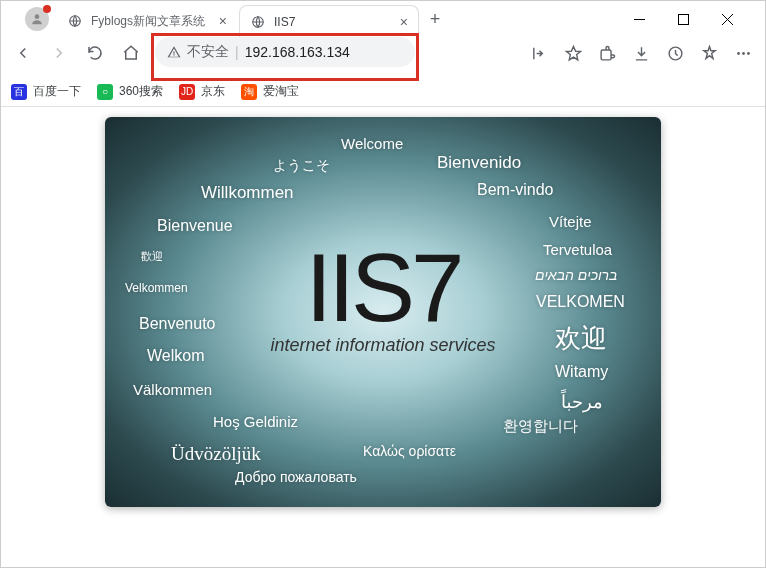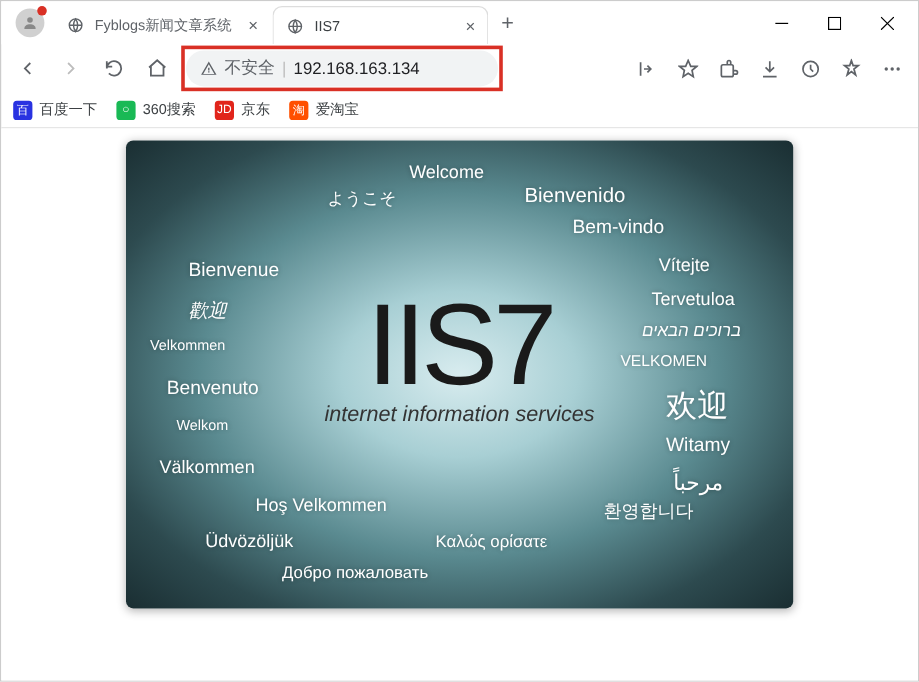--- a/index.html
+++ b/index.html
@@ -1,32 +1,32 @@
 <!DOCTYPE html>
 <html><head>
 <meta charset="utf-8">
 <style>
 * { margin: 0; padding: 0; box-sizing: border-box; font-family: "Segoe UI", Arial, sans-serif; }
 body { width: 766px; height: 568px; background: #fff; overflow: hidden; border: 1px solid #ccc; }
 
-.titlebar { display: flex; align-items: center; height: 36px; background: #fff; padding: 0 4px; }
+.titlebar { display: flex; align-items: center; height: 36px; background: #fff; padding: 0 16px; }
 .profile { width: 24px; height: 24px; background: #d0d0d0; border-radius: 50%; margin: 0 8px; position: relative; display: flex; align-items: center; justify-content: center; }
 .profile::after { content: ''; position: absolute; top: -2px; right: -2px; width: 8px; height: 8px; background: #d93025; border-radius: 50%; }
 .profile svg { fill: #888; }
 .tab { display: flex; align-items: center; height: 32px; padding: 0 10px; border-radius: 8px 8px 0 0; margin-right: 2px; font-size: 12px; max-width: 230px; min-width: 180px; }
 .tab.inactive { background: transparent; color: #5f6368; }
 .tab.active { background: #fff; border: 1px solid #ddd; border-bottom: none; color: #3c4043; }
 .tab .favicon { width: 16px; height: 16px; margin-right: 8px; display: inline-flex; align-items: center; justify-content: center; font-size: 11px; }
 .tab .title { flex: 1; white-space: nowrap; overflow: hidden; text-overflow: ellipsis; }
 .tab .close { margin-left: 8px; color: #5f6368; font-size: 14px; cursor: pointer; }
 .newtab { width: 28px; height: 28px; display: flex; align-items: center; justify-content: center; color: #5f6368; font-size: 18px; cursor: pointer; }
 .spacer { flex: 1; }
 .winbtn { width: 44px; height: 32px; display: flex; align-items: center; justify-content: center; color: #000; cursor: pointer; }
 
-.toolbar { display: flex; align-items: center; height: 40px; padding: 0 6px; gap: 4px; }
+.toolbar { display: flex; height: 40px; padding: 0 6px; gap: 4px; }
 .navbtn { width: 32px; height: 32px; display: flex; align-items: center; justify-content: center; border-radius: 50%; cursor: pointer; color: #5f6368; }
 .navbtn.disabled { color: #bdbdbd; }
 .omnibox-wrap { position: relative; flex: 0 0 260px; margin: 0 4px; }
 .omnibox-highlight { position: absolute; top: -4px; left: -4px; right: -4px; bottom: -4px; border: 3px solid #d93025; pointer-events: none; z-index: 2; }
 .omnibox { height: 30px; width: 100%; border-radius: 15px; background: #f1f3f4; display: flex; align-items: center; padding: 0 12px; font-size: 14px; color: #202124; }
 .omnibox .warn { margin-right: 6px; display: inline-flex; }
 .omnibox .label { color: #5f6368; margin-right: 6px; }
 .omnibox .sep { color: #bdbdbd; margin-right: 6px; }
 .omnibox .addr { color: #202124; }
 .actions { display: flex; gap: 2px; margin-left: auto; }
@@ -193,33 +193,34 @@
 
 <div class="content">
   <div class="iis-card" id="iis-card">
     <div class="iis-logo">
       <div class="iis-text">IIS7</div>
       <div class="iis-sub">internet information services</div>
     </div>
   <div class="welcome" style="left: 236px; top: 18px; font-size: 15px;">Welcome</div>
       <div class="welcome" style="left: 168px; top: 40px; font-size: 14px;">ようこそ</div>
       <div class="welcome" style="left: 332px; top: 36px; font-size: 17px;">Bienvenido</div>
+      <div class="welcome" style="left: 96px; top: 66px; font-size: 17px;">Willkommen</div>
       <div class="welcome" style="left: 372px; top: 64px; font-size: 16px;">Bem-vindo</div>
       <div class="welcome" style="left: 52px; top: 100px; font-size: 16px;">Bienvenue</div>
       <div class="welcome" style="left: 444px; top: 96px; font-size: 15px;">Vítejte</div>
-      <div class="welcome" style="left: 52px; top: 132px; font-size: 16px; font-style: italic;">歡迎</div>
+      <div class="welcome" style="left: 36px; top: 132px; font-size: 11px;">歡迎</div>
       <div class="welcome" style="left: 438px; top: 124px; font-size: 15px;">Tervetuloa</div>
       <div class="welcome" style="left: 20px; top: 164px; font-size: 12px;">Velkommen</div>
       <div class="welcome" style="left: 430px; top: 150px; font-size: 14px; font-style: italic;">ברוכים הבאים</div>
-      <div class="welcome" style="left: 412px; top: 176px; font-size: 13px;">VELKOMEN</div>
+      <div class="welcome" style="left: 431px; top: 176px; font-size: 16px;">VELKOMEN</div>
       <div class="welcome" style="left: 34px; top: 198px; font-size: 16px;">Benvenuto</div>
       <div class="welcome" style="left: 450px; top: 204px; font-size: 26px;">欢迎</div>
-      <div class="welcome" style="left: 42px; top: 230px; font-size: 12px;">Welkom</div>
+      <div class="welcome" style="left: 42px; top: 230px; font-size: 16px;">Welkom</div>
       <div class="welcome" style="left: 450px; top: 246px; font-size: 16px;">Witamy</div>
       <div class="welcome" style="left: 28px; top: 264px; font-size: 15px;">Välkommen</div>
       <div class="welcome" style="left: 456px; top: 274px; font-size: 18px;">مرحباً</div>
-      <div class="welcome" style="left: 108px; top: 296px; font-size: 15px;">Hoş Velkommen</div>
+      <div class="welcome" style="left: 108px; top: 296px; font-size: 15px;">Hoş Geldiniz</div>
       <div class="welcome" style="left: 398px; top: 300px; font-size: 15px;">환영합니다</div>
-      <div class="welcome" style="left: 66px; top: 326px; font-size: 15px;">Üdvözöljük</div>
+      <div class="welcome" style="left: 66px; top: 326px; font-size: 19px; font-family: Liberation Serif, serif;">Üdvözöljük</div>
       <div class="welcome" style="left: 258px; top: 326px; font-size: 14px;">Καλώς ορίσατε</div>
       <div class="welcome" style="left: 130px; top: 352px; font-size: 14px;">Добро пожаловать</div>
     </div>
 </div>
 
 </body></html>

